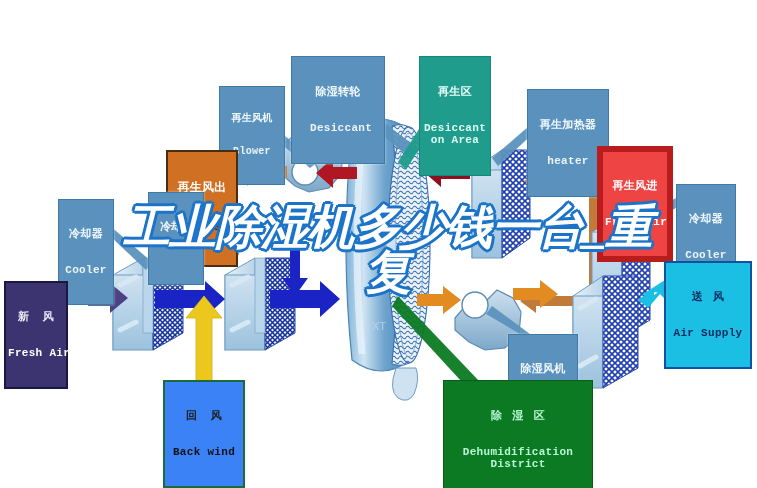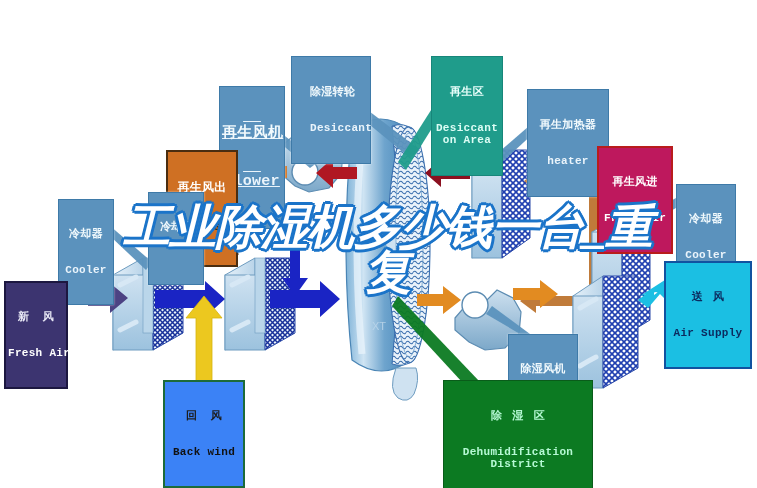--- a/index.html
+++ b/index.html
@@ -36,21 +36,21 @@
   .teal{background:#1f9c8b;border:1px solid #17867a;color:#dffaf4;}
   .teal .cn{color:#e9fffb;}
   .teal .en{color:#dcfdf5;}
 
   
   .orange{background:#cf7023;border:2px solid #4a2d10;}
   .orange .cn{color:#ffffff;}
   .orange .en{color:#3a2a12;}
 
   
-  .purple{background:#be185d;border:2px solid #b91c1c;}
+  .purple{background:#ef4444;border:6px solid #b91c1c;}
   .purple .cn{color:#ffffff;}
   .purple .en{color:#ffffff;}
   .purple2{background:#3c3470;border:2px solid #1c1740;}
   .purple2 .cn{color:#e8e8f5;}
   .purple2 .en{color:#ffffff;}
 
   
   .yellow{background:#3b82f6;border:2px solid #1d6b3a;}
   .yellow .cn{color:#1d1d1d;}
   .yellow .en{color:#111111;}
@@ -59,23 +59,23 @@
   .dgreen{background:#0c7a22;border:1px solid #0a5c1a;}
   .dgreen .cn{color:#b6f9d4;}
   .dgreen .en{color:#b6f9d4;}
 
   
   .cyan{background:#1bbfe3;border:2px solid #1152a0;}
   .cyan .cn{color:#0c2a5e;}
   .cyan .en{color:#0c2a5e;}
 
   
-  #lbl-desiccant{left:291px;top:56px;width:80px;padding:3px 18px 4px;font-size:11px;}
-  #lbl-regen-blower{left:219px;top:86px;width:66px;padding:3px 2px 4px;font-size:15px;text-decoration:underline;}
-  #lbl-regen-area{left:419px;top:56px;width:72px;padding:3px 2px 4px;font-size:11px;margin-left:12px;}
+  #lbl-desiccant{left:291px;top:56px;width:94px;padding:3px 18px 4px;font-size:11px;}
+  #lbl-regen-blower{left:219px;top:86px;width:66px;padding:3px 2px 4px;font-size:10px;}
+  #lbl-regen-area{left:419px;top:56px;width:72px;padding:3px 2px 4px;font-size:11px;}
   #lbl-regen-heater{left:527px;top:89px;width:82px;padding:3px 2px 4px;font-size:11px;}
   #lbl-exhaust{left:166px;top:150px;width:72px;padding:2px 2px 3px;font-size:12px;}
   #lbl-fresh-air-r{left:597px;top:146px;width:76px;padding:2px 2px 3px;font-size:11px;}
   #lbl-cooler-r{left:676px;top:184px;width:60px;padding:2px 2px 3px;font-size:11px;}
   #lbl-cooler-l1{left:58px;top:199px;width:56px;padding:2px 2px 3px;font-size:11px;}
   #lbl-cooler-l2{left:148px;top:192px;width:56px;padding:2px 2px 3px;font-size:11px;}
   #lbl-fresh-air-l{left:4px;top:281px;width:64px;padding:2px 2px 3px;font-size:11px;}
   #lbl-air-supply{left:664px;top:261px;width:88px;padding:2px 2px 3px;font-size:11px;}
   #lbl-dehum-blower{left:508px;top:334px;width:70px;padding:2px 2px 3px;font-size:11px;}
   #lbl-back-wind{left:163px;top:380px;width:82px;padding:2px 2px 3px;font-size:11px;}

